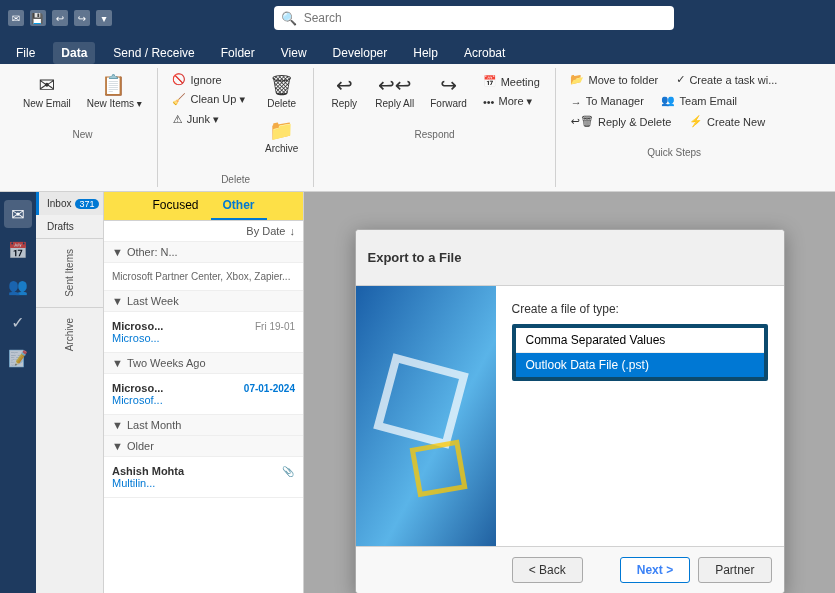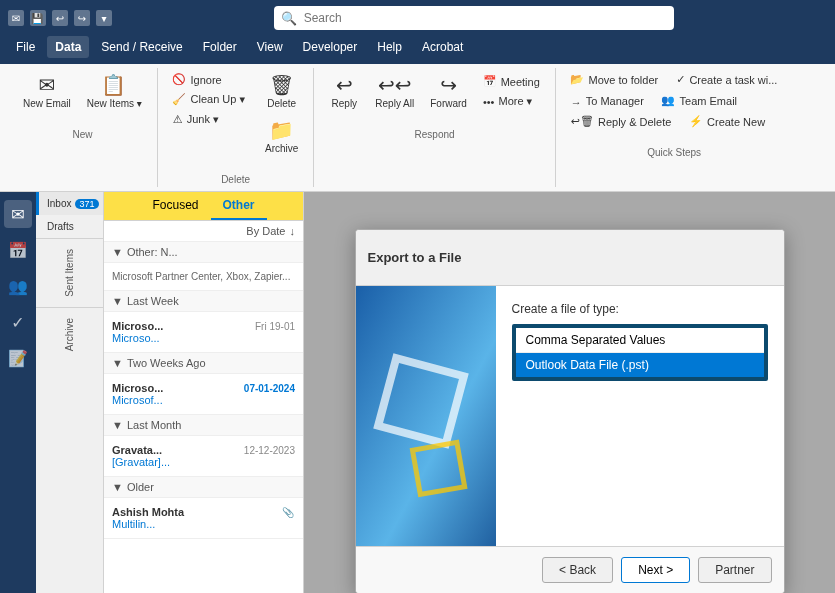--- a/index.html
+++ b/index.html
@@ -28,23 +28,23 @@
       gap: 6px;
       margin: 0 auto;
     }
     .search-bar input { border: none; outline: none; font-size: 12px; width: 100%; }
 
     
     .menu-bar {
       background: #1e3a5f;
       height: 28px;
       display: flex;
-      align-items: flex-start;
+      align-items: flex-end;
       padding: 0 8px;
-      gap: 4px;
+      gap: 10px;
     }
     .menu-item {
       color: white;
       font-size: 12px;
       padding: 4px 8px;
       cursor: pointer;
       border-radius: 3px;
     }
     .menu-item:hover, .menu-item.active { background: rgba(255,255,255,0.2); }
     .menu-item.active { background: rgba(255,255,255,0.15); font-weight: 600; }
@@ -310,21 +310,21 @@
     }
     .dialog-btn {
       padding: 5px 16px;
       font-size: 12px;
       border: 1px solid #aaa;
       border-radius: 3px;
       cursor: pointer;
       background: #f0f0f0;
       color: #333;
     }
-    .dialog-btn.primary { background: white; border-color: #0078d4; color: #000000; font-weight: 400; }
+    .dialog-btn.primary { background: white; border-color: #0078d4; color: #3b82f6; font-weight: 700; margin-left: 29px; }
 
     
     .folder-section {
       display: flex;
       flex-direction: column;
       border-top: 1px solid #d1d1d1;
     }
   </style>
 </head>
 <body>
@@ -536,27 +536,20 @@
       <div class="email-item-header">
         <span class="sender">Microso...</span>
         <span class="date" style="color:#0078d4;font-weight:600;">07-01-2024</span>
       </div>
       <div class="subject">Microsof...</div>
     </div>
 
     <div class="section-header">
       <span style="cursor:pointer;">▼</span>
       <span>Last Month</span>
-    </div>
-    <div class="email-item">
-      <div class="email-item-header">
-        <span class="sender">Gravata...</span>
-        <span class="date">12-12-2023</span>
-      </div>
-      <div class="subject">[Gravatar]...</div>
     </div>
 
     <div class="section-header">
       <span style="cursor:pointer;">▼</span>
       <span>Older</span>
     </div>
     <div class="email-item">
       <div class="email-item-header">
         <span class="sender">Ashish Mohta</span>
         <span class="date" style="display:flex;align-items:center;gap:2px;">📎</span>

